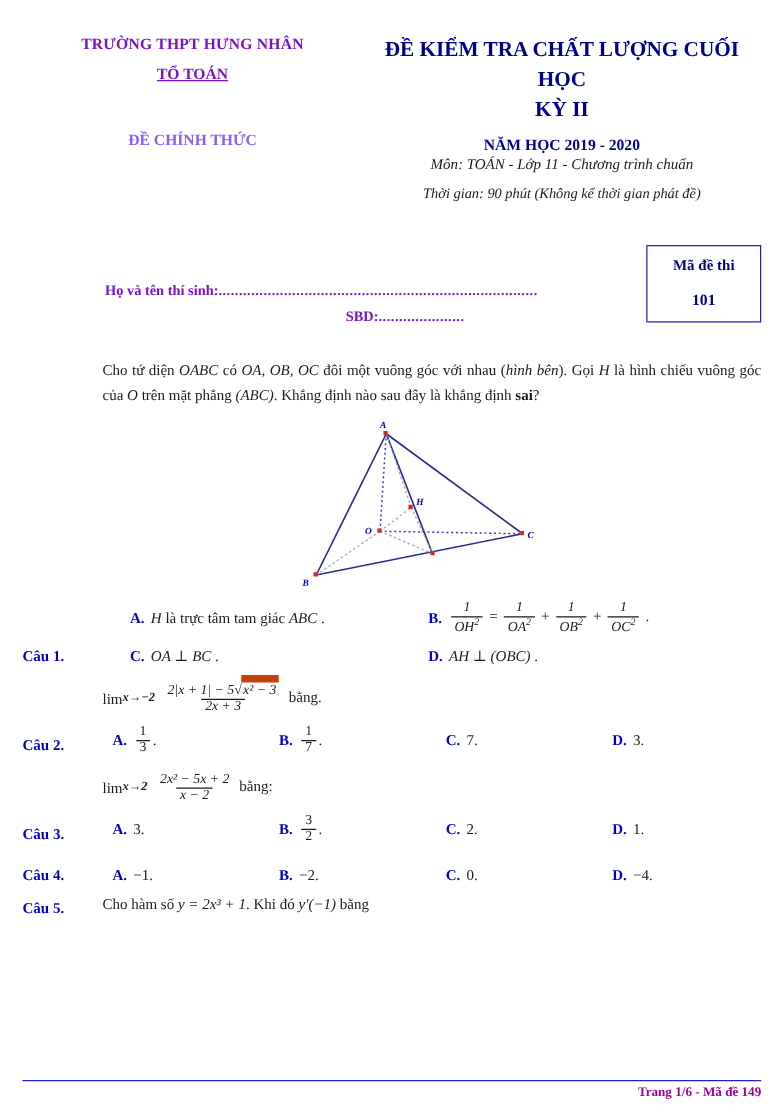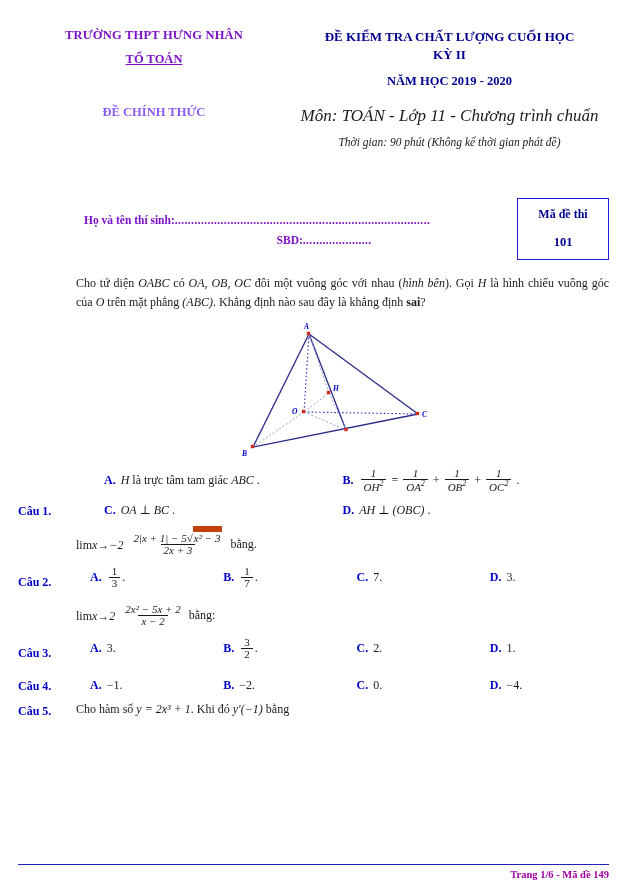--- a/index.html
+++ b/index.html
@@ -52,34 +52,34 @@
   }
   .official-label {
     color: #8b5cf6;
     font-weight: bold;
     font-size: 12.5px;
     margin-top: 38px;
   }
   .exam-title {
     color: #00008f;
     font-weight: bold;
-    font-size: 13px;
+    font-size: 17px;
     line-height: 1.42;
   }
   .exam-year {
     color: #00008f;
     font-weight: bold;
     font-size: 12.5px;
     margin-top: 9px;
   }
   .exam-subject {
     color: #1a1a1a;
     font-style: italic;
-    font-size: 17px;
-    margin-top: 17px;
+    font-size: 12px;
+    margin-top: 0;
   }
   .exam-time {
     color: #1a1a1a;
     font-style: italic;
     font-size: 11.5px;
     margin-top: 10px;
   }
 
   
   .info-row {
@@ -98,21 +98,21 @@
     line-height: 1.75;
     text-align: center;
   }
   .cand-line2 {
     padding-left: 134px;
   }
   .dotfill { letter-spacing: .4px; }
   .code-box {
     position: absolute;
     right: 18px;
-    top: 16px;
+    top: 1px;
     width: 92px;
     height: 62px;
     border: 1.6px solid #1f1fd8;
     text-align: center;
     color: #00008f;
     font-weight: bold;
     font-size: 12px;
     padding-top: 8px;
     box-sizing: border-box;
   }
@@ -137,20 +137,21 @@
     flex: 0 0 58px;
     font-size: 12px;
     padding-top: 1px;
   }
   .q-body {
     flex: 1;
   }
   .q-text {
     line-height: 1.62;
     text-align: justify;
+    margin-left: 6px;
   }
   .mi { font-style: italic; }
   .bold { font-weight: bold; }
 
   
   .opts {
     display: flex;
     margin-top: 9px;
   }
   .opt {
@@ -187,21 +188,21 @@
   .frac.upright .num, .frac.upright .den { font-style: normal; }
   .lim {
     display: inline-flex;
     flex-direction: row;
     align-items: center;
     vertical-align: middle;
     line-height: 1;
     margin-right: 2px;
   }
   .lim .lim-op { font-size: 12px; }
-  .lim .lim-sub { font-size: 12px; font-style: italic; }
+  .lim .lim-sub { font-size: 10px; font-style: italic; font-weight: bold; }
   .sqrt {
     border-top: 6px solid #c2410c;
     padding: 0 2px 0 1px;
     font-style: italic;
   }
   sup { font-size: 8px; vertical-align: super; }
 
   
   .figure-wrap {
     display: flex;

